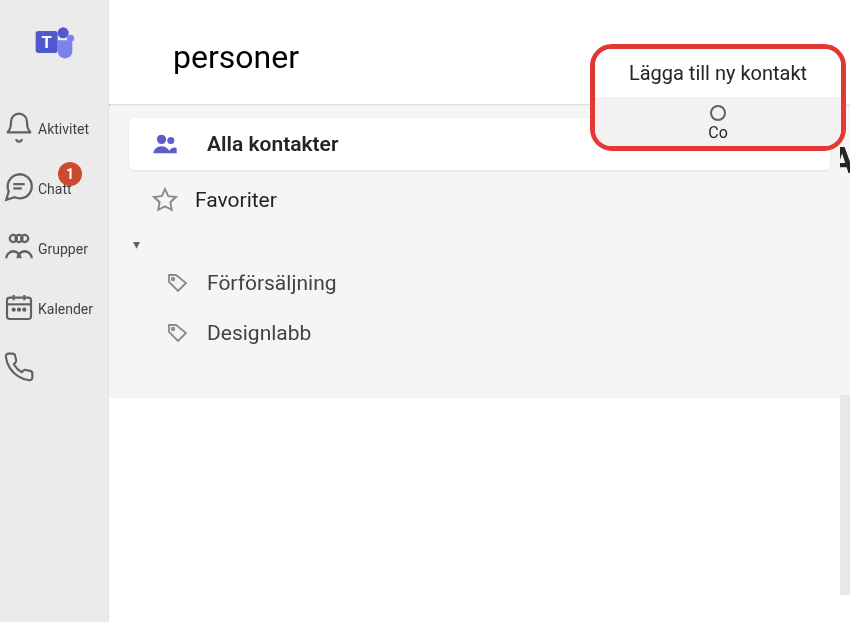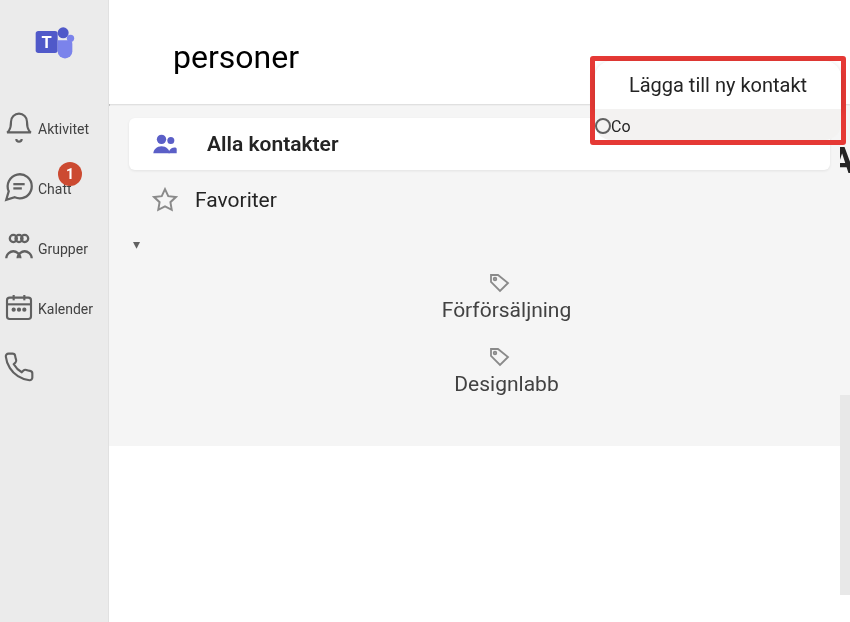--- a/index.html
+++ b/index.html
@@ -127,53 +127,52 @@
       color: #616161;
       font-size: 14px;
     }
     .category-item {
       display: flex;
       align-items: center;
       padding: 10px 0 10px 54px;
       font-size: 21px;
       color: #424242;
       cursor: pointer;
-      flex-direction: column;
     }
     .category-icon {
       width: 30px;
       height: 30px;
       display: flex;
       align-items: center;
       justify-content: center;
       color: #8a8a8a;
       margin-right: 14px;
     }
     .callout-box {
       position: absolute;
-      top: 56px;
+      top: 44px;
       right: 4px;
       width: 256px;
       border: 5px solid #e53935;
-      border-radius: 3px;
+      border-radius: 22px;
       padding: 0;
       background: transparent;
     }
     .callout-top {
       background: #fff;
       border-radius: 16px 16px 0 0;
       padding: 12px 14px;
       font-size: 20px;
       color: #242424;
       text-align: center;
       box-shadow: 0 2px 6px rgba(0,0,0,0.15);
     }
     .callout-bottom {
       display: flex;
-      flex-direction: row;
+      flex-direction: column;
       align-items: center;
       padding: 8px 0 4px 0;
       background: #f3f2f1;
       border-radius: 0 0 16px 16px;
     }
     .callout-circle {
       width: 16px;
       height: 16px;
       border: 2px solid #616161;
       border-radius: 50%;

